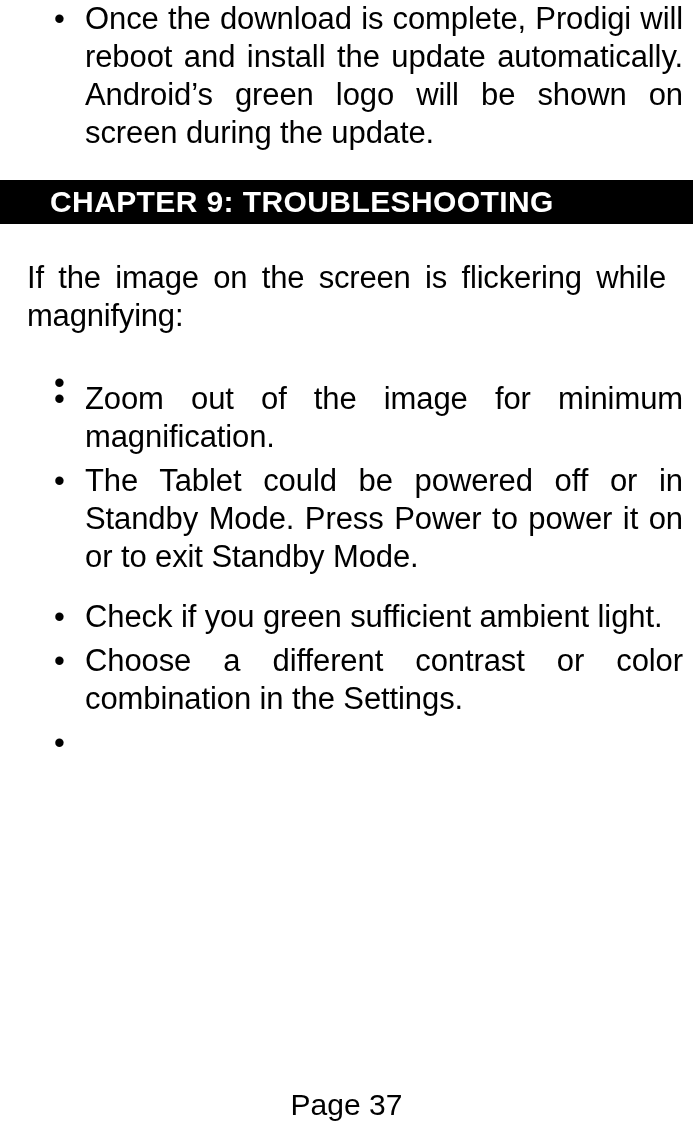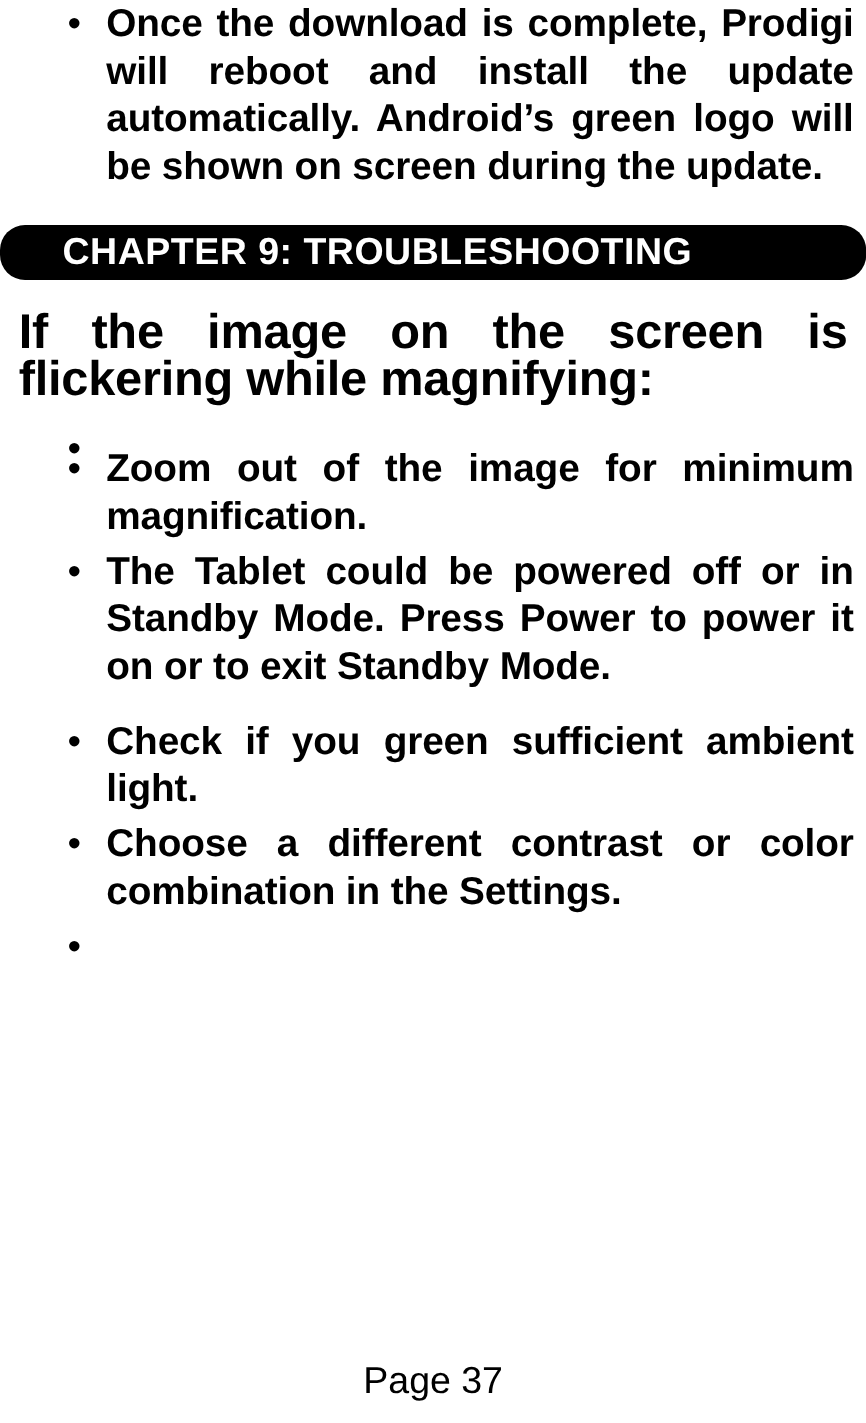--- a/index.html
+++ b/index.html
@@ -54,31 +54,30 @@
     top: 0;
     width: 20px;
     font-size: 31px;
     line-height: 38px;
     text-align: left;
   }
 
   
   .bullet-item .txt {
     display: block;
-    font-weight: bold;
   }
 
   
   .sub-heading {
-    font-size: 39px;
+    font-size: 31px;
     line-height: 38px;
-    font-weight: bold;
+    font-weight: normal;
     text-align: justify;
     text-justify: inter-word;
-    margin: 5px;
+    margin: 17px;
     padding: 0;
     letter-spacing: -0.2px;
   }
 
   .sub-heading.single {
     text-align: left;
   }
 
   
   .chapter-banner {
@@ -86,21 +85,20 @@
     color: #ffffff;
     width: 693px;
     margin-left: -10px;
     margin-right: -10px;
     height: 44px;
     display: flex;
     align-items: center;
     box-sizing: border-box;
     padding-left: 50px;
     padding-right: 0;
-    border-radius: 20px;
   }
 
   .chapter-banner .chapter-title {
     font-size: 30px;
     font-weight: bold;
     line-height: 30px;
     letter-spacing: 0.4px;
     white-space: nowrap;
   }
 

